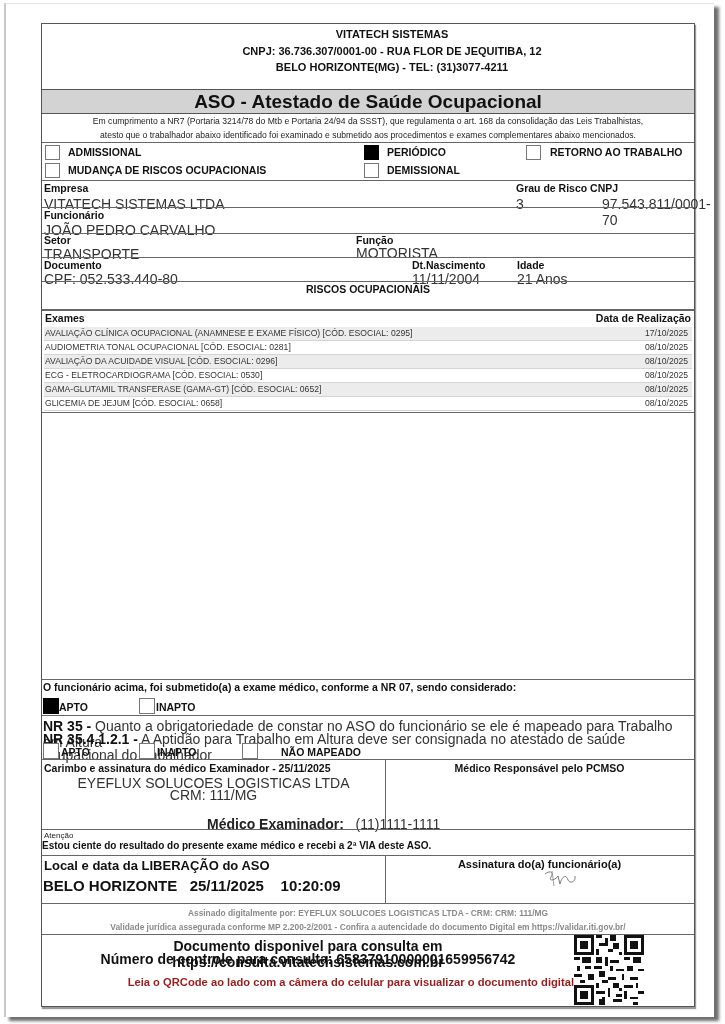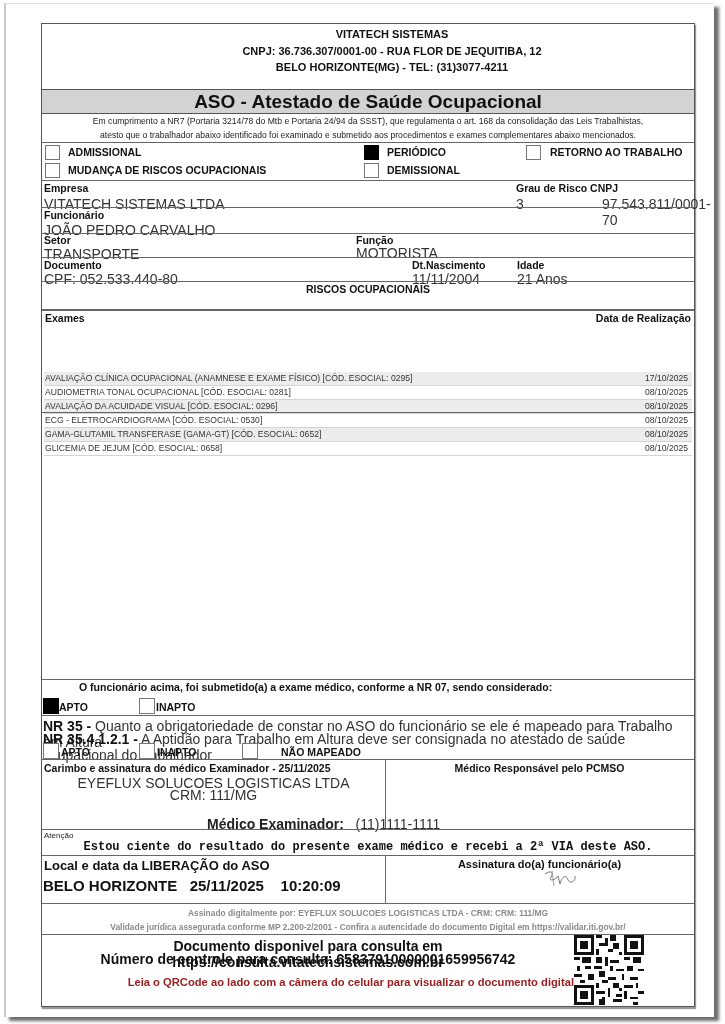--- a/index.html
+++ b/index.html
@@ -14,21 +14,21 @@
   .logo-dot { position:absolute; left:117px; top:27px; width:13px; height:13px; background:#c2284a; border-radius:2px 7px 7px 7px; transform:rotate(-12deg); }
   .logo-tag { position:absolute; left:132px; top:7px; font-size:7.5px; line-height:9px; color:#c2466a; }
   .hdr-text { position:absolute; left:195px; width:310px; text-align:center; font-size:11px; font-weight:bold; }
   .titlebar { position:absolute; left:0; right:0; top:65px; height:23px; background:#d3d3d3; border-top:1.5px solid #555; border-bottom:1.5px solid #555; text-align:center; font-size:19px; font-weight:bold; line-height:23px; }
   .intro { position:absolute; left:0; right:0; top:91px; text-align:center; font-size:8.6px; line-height:13.5px; color:#222; }
   .cb { position:absolute; width:13px; height:13px; border:1px solid #777; background:#fff; }
   .cb.on { background:#000; border-color:#000; }
   .cb-lbl { position:absolute; font-size:10.5px; font-weight:bold; }
   .lbl { position:absolute; font-size:10.5px; font-weight:bold; }
   .val { position:absolute; font-size:14px; color:#333; }
-  .exam-row { position:absolute; left:2px; right:2px; height:13px; font-size:8.6px; line-height:13px; color:#333; border-bottom:1px solid #d4d4d4;margin-top:45px; }
+  .exam-row { position:absolute; left:2px; right:2px; height:13px; font-size:8.6px; line-height:13px; color:#333; border-bottom:1px solid #d4d4d4; }
   .exam-row.alt { background:#ececec; }
   .exam-row .n { position:absolute; left:1px; }
   .exam-row .d { position:absolute; right:4px; }
   .vline { position:absolute; width:0; border-left:1.5px solid #666; }
   .red { color:#9a1c1c; }
   .grey { color:#8a8a8a; }
   .qr { position:absolute; left:532px; top:911px; width:70px; height:70px; }
 </style>
 </head>
 <body>
@@ -111,21 +111,21 @@
           <span class="d">08/10/2025</span>
         </div>
     <div class="exam-row" style="top:373px;">
           <span class="n">GLICEMIA DE JEJUM [CÓD. ESOCIAL: 0658]</span>
           <span class="d">08/10/2025</span>
         </div>
   </div>
   <div class="hline" style="top:388px;"></div>
   <div class="hline" style="top:655px;"></div>
 
-  <div class="lbl" style="left:1px; top:657px;padding-left:36px;">O funcionário acima, foi submetido(a) a exame médico, conforme a NR 07, sendo considerado:</div>
+  <div class="lbl" style="left:1px; top:657px;">O funcionário acima, foi submetido(a) a exame médico, conforme a NR 07, sendo considerado:</div>
   <div class="cb on" style="left:1px; top:674px; width:14px; height:14px;"></div>
   <div class="cb-lbl" style="left:17px; top:677px;">APTO</div>
   <div class="cb" style="left:97px; top:674px; width:14px; height:14px;"></div>
   <div class="cb-lbl" style="left:114px; top:677px;">INAPTO</div>
   <div class="hline" style="top:691px;"></div>
 
   <div class="val" style="left:1px; top:694px; color:#333;"><b style="color:#111">NR 35 -</b><span> Quanto a obrigatoriedade de constar no ASO do funcionário se ele é mapeado para Trabalho em Altura</span></div>
   <div class="val" style="left:1px; top:707px; color:#333;"><b style="color:#111">NR 35.4.1.2.1 -</b><span> A Aptidão para Trabalho em Altura deve ser consignada no atestado de saúde ocupacional do trabalhador</span></div>
   <div class="cb" style="left:1px; top:719px; width:14px; height:14px;"></div>
   <div class="cb-lbl" style="left:19px; top:722px;">APTO</div>
@@ -137,21 +137,21 @@
 
   <div class="vline" style="left:343px; top:735px; height:70px;"></div>
   <div class="lbl" style="left:2px; top:738px;">Carimbo e assinatura do médico Examinador - 25/11/2025</div>
   <div class="val" style="left:0; width:343px; top:751px; text-align:center;">EYEFLUX SOLUCOES LOGISTICAS LTDA</div>
   <div class="val" style="left:0; width:343px; top:763px; text-align:center;">CRM: 111/MG</div>
   <div class="val" style="left:165px; top:792px;"><b style="color:#222">Médico Examinador:</b>&nbsp;&nbsp;&nbsp;<span>(11)1111-1111</span></div>
   <div class="lbl" style="left:343px; right:0; top:738px; text-align:center;">Médico Responsável pelo PCMSO</div>
   <div class="hline" style="top:805px;"></div>
 
   <div class="val" style="left:2px; top:807px; font-size:8px; color:#222;">Atenção</div>
-  <div class="lbl" style="left:0; right:0; top:816px; text-align:center; font-size:12px;font-family:Liberation Mono, monospace;">Estou ciente do resultado do presente exame médico e recebi a 2ª VIA deste ASO.</div>
+  <div class="lbl" style="left:0; right:0; top:816px; font-size:10px;">Estou ciente do resultado do presente exame médico e recebi a 2ª VIA deste ASO.</div>
   <div class="hline" style="top:831px;"></div>
 
   <div class="vline" style="left:343px; top:831px; height:48px;"></div>
   <div class="lbl" style="left:2px; top:834px; font-size:13px;">Local e data da LIBERAÇÃO do ASO</div>
   <div class="lbl" style="left:1px; top:853px; font-size:15px;">
     <span>BELO HORIZONTE</span>&nbsp;&nbsp;&nbsp;<span>25/11/2025</span>&nbsp;&nbsp;&nbsp;&nbsp;<span>10:20:09</span>
   </div>
   <div class="lbl" style="left:343px; right:0; top:834px; text-align:center; font-size:11px;">Assinatura do(a) funcionário(a)</div>
   <svg class="abs" style="left:500px; top:844px;" width="40" height="22" viewBox="0 0 40 22">
     <path d="M3 6 C8 2, 12 4, 9 9 C6 14, 14 12, 16 8 L18 16 C20 8, 24 6, 26 12 C28 16, 34 14, 33 8" fill="none" stroke="#777" stroke-width="1"></path>

